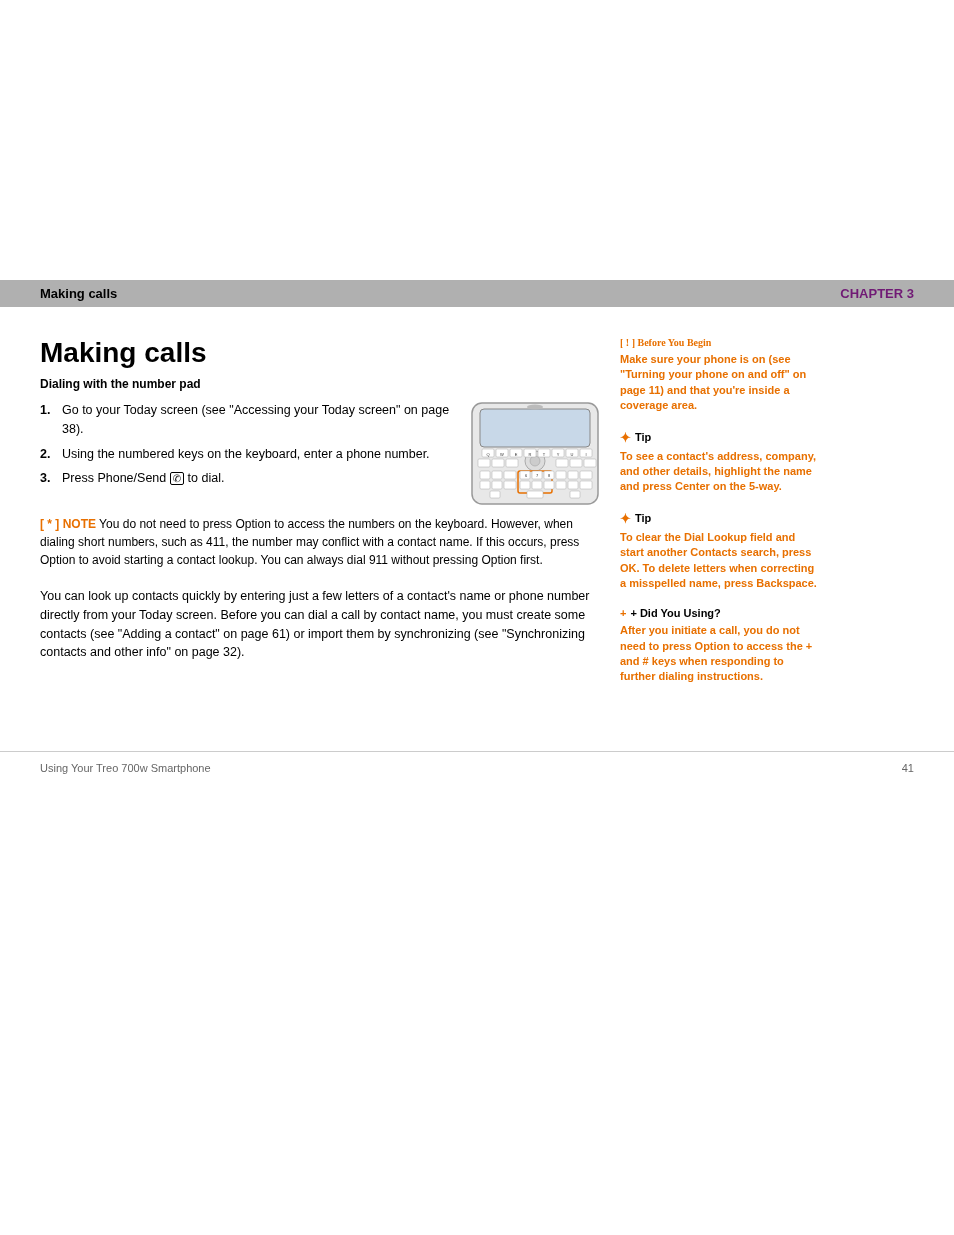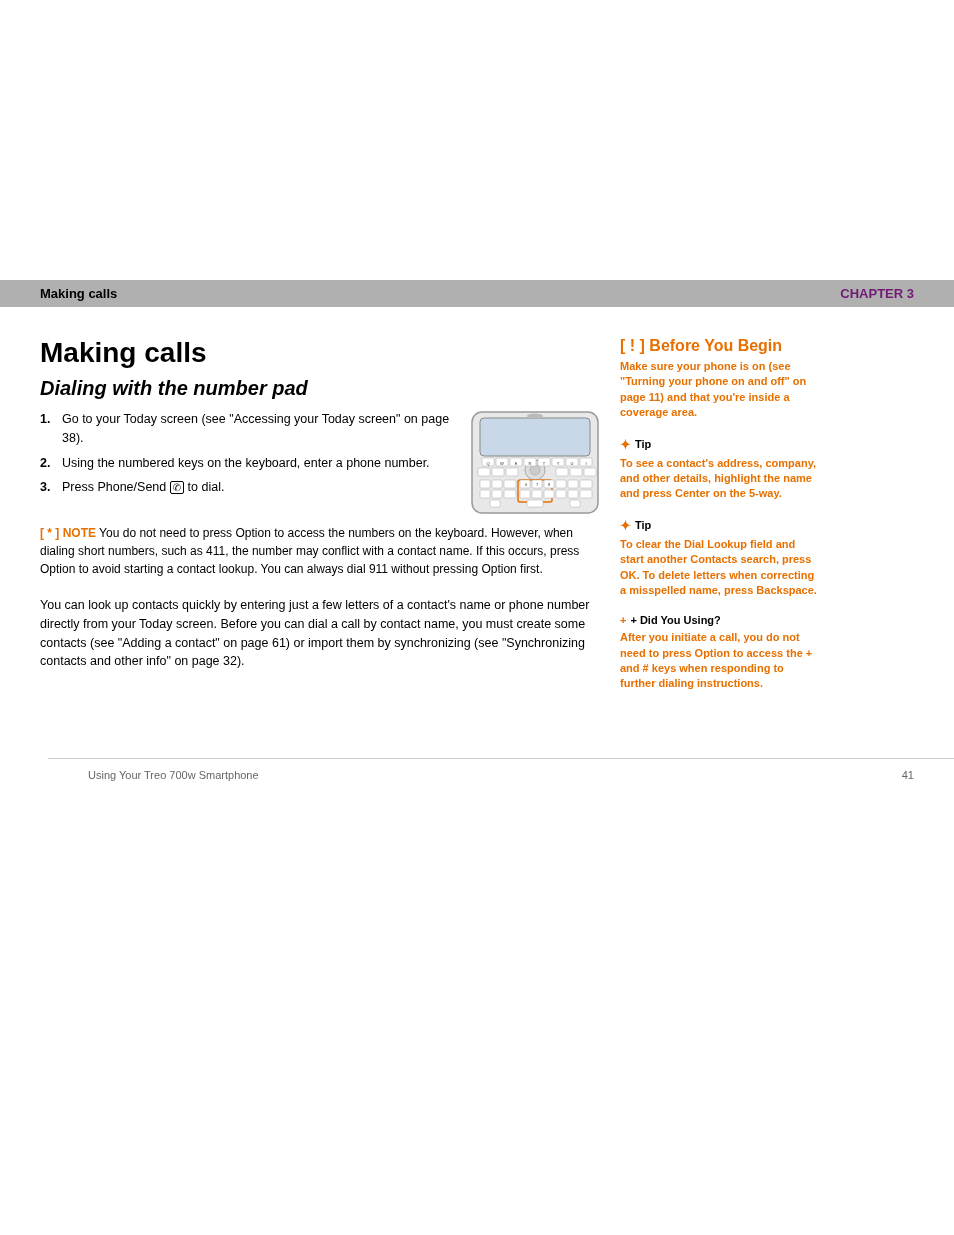--- a/index.html
+++ b/index.html
@@ -60,26 +60,25 @@
 
     .intro-text {
       font-size: 12.5px;
       line-height: 1.5;
       margin-bottom: 18px;
       color: #000;
     }
 
     
     .section-heading {
-      font-size: 20px;
+      font-size: 12px;
       font-weight: bold;
       color: #000;
       margin-bottom: 10px;
       border-top: none;
-      font-style: italic;
     }
 
     
     .numbered-list {
       list-style: none;
       margin: 0 0 10px 0;
       padding: 0;
     }
     .numbered-list li {
       display: flex;
@@ -126,22 +125,23 @@
     .contact-section {
       font-size: 12.5px;
       line-height: 1.5;
     }
 
     
     .before-begin {
       margin-bottom: 16px;
     }
     .before-begin-title {
-      font-size: 16px;
-      color: #000;
+      font-size: 10px;
+      color: #000;
+      font-family: Liberation Serif, serif;
     }
     .before-begin-title span {
       color: #e87000;
       font-weight: bold;
     }
     .before-begin-body {
       font-size: 11px;
       color: #e87000;
       font-weight: bold;
       line-height: 1.4;
@@ -194,21 +194,20 @@
     }
 
     
     .footer-bar {
       display: flex;
       justify-content: space-between;
       align-items: flex-end;
       padding: 10px 40px;
       border-top: 1px solid #ccc;
       margin-top: 20px;
-      margin-left: 48px;
     }
     .footer-text {
       font-size: 11px;
       color: #666;
     }
     .footer-page {
       font-size: 11px;
       color: #666;
     }
 

